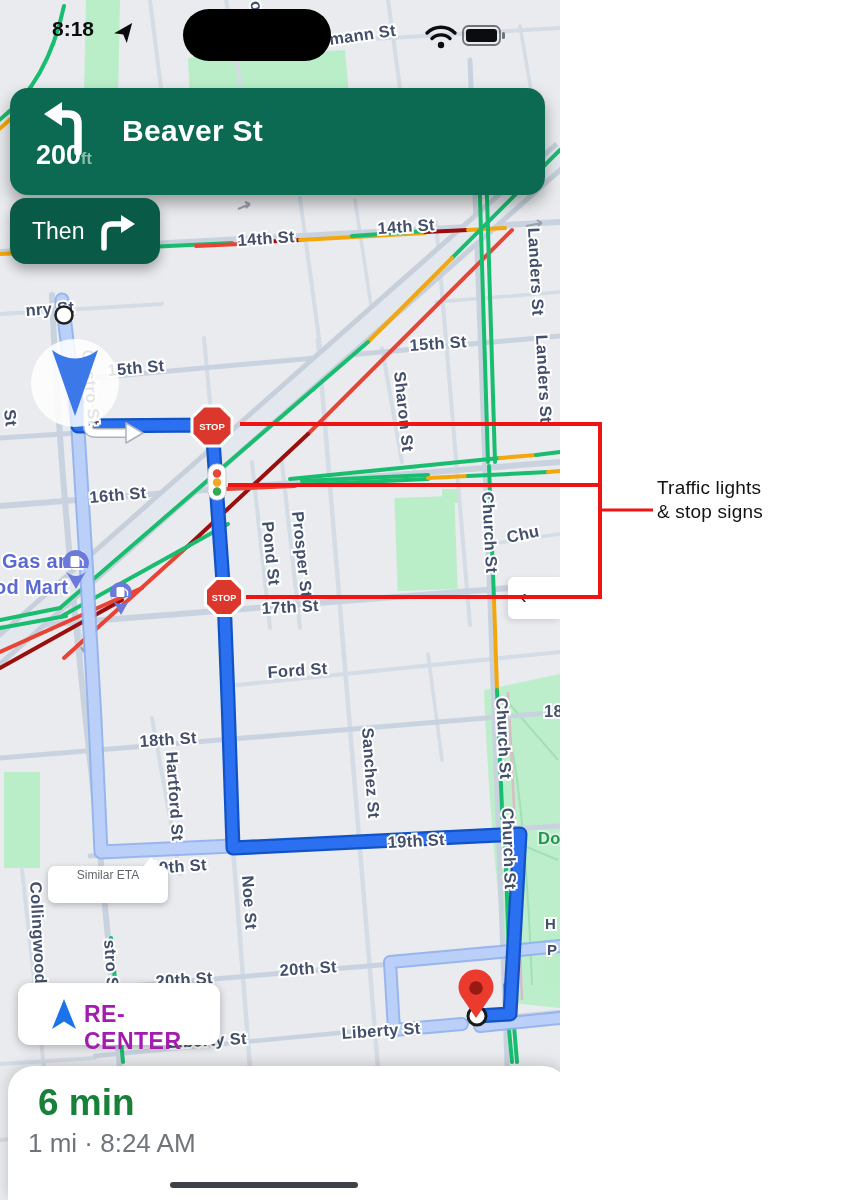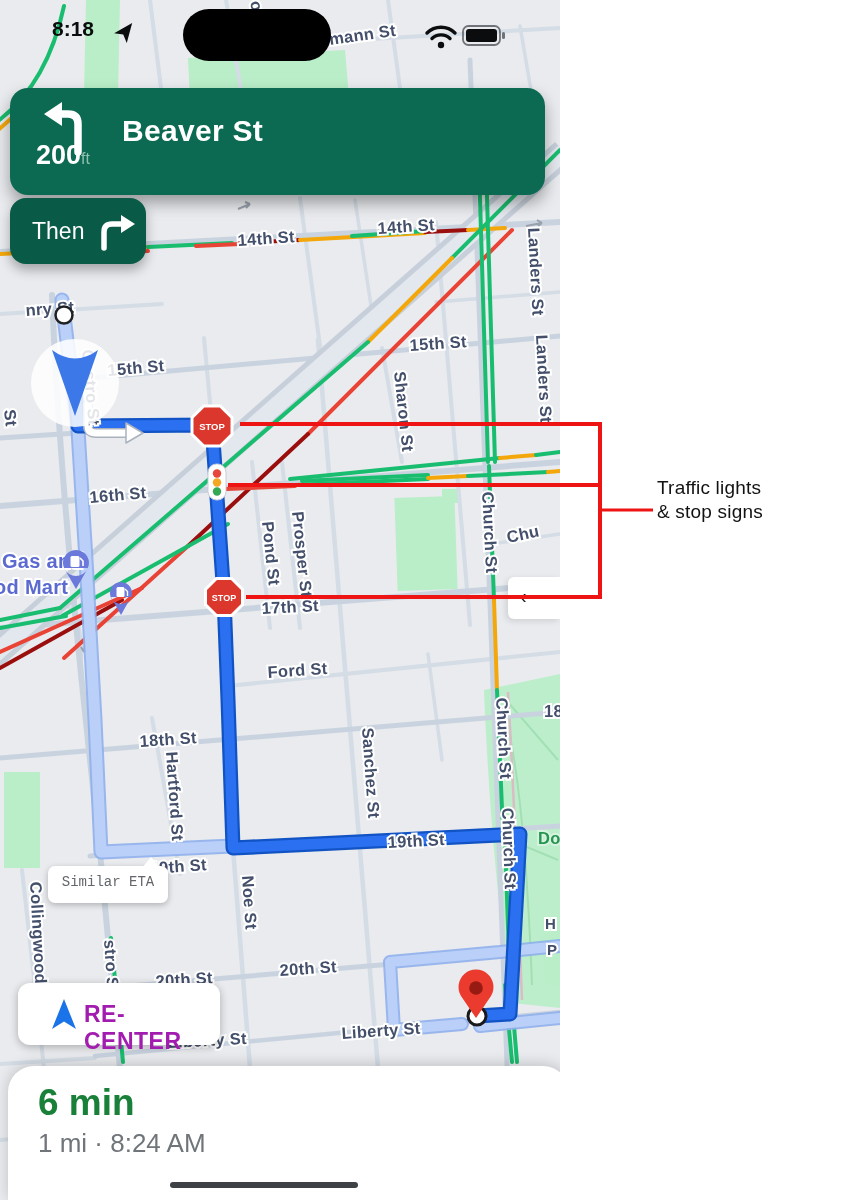--- a/index.html
+++ b/index.html
@@ -23,47 +23,47 @@
 
   
   .sb-time{position:absolute;left:52px;top:17px;font-size:21px;font-weight:bold;color:#0b0c0e;}
   .notch{position:absolute;left:183px;top:9px;width:148px;height:52px;border-radius:27px;background:#000;}
 
   
   .banner{position:absolute;left:10px;top:88px;width:535px;height:107px;border-radius:18px;
           background:#0c6a53;box-shadow:0 8px 16px rgba(0,0,0,.35);}
   .banner .street{position:absolute;left:112px;top:26px;font-size:30px;font-weight:bold;color:#fff;letter-spacing:.3px;}
   .banner .dist{position:absolute;left:26px;top:52px;font-size:27px;font-weight:bold;color:#fff;}
-  .banner .unit{font-size:16px;font-weight:normal;color:#8fc0ad;}
-  .thenchip{position:absolute;left:10px;top:198px;width:136px;height:66px;border-radius:16px;
+  .banner .unit{font-size:16px;font-weight:bold;color:#8fc0ad;}
+  .thenchip{position:absolute;left:10px;top:198px;width:150px;height:66px;border-radius:16px;
             background:#0a5a48;box-shadow:0 6px 12px rgba(0,0,0,.3);}
   .thenchip .thentxt{position:absolute;left:22px;top:20px;font-size:23px;color:#fff;}
 
   
   .eta-tip{position:absolute;left:48px;top:866px;width:120px;height:37px;background:#fff;border-radius:7px;
            box-shadow:0 2px 6px rgba(0,0,0,.25);}
-  .eta-tip .txt{position:absolute;left:0;top:8px;width:100%;text-align:center;font-size:14px;color:#63676c;font-family:Liberation Mono, monospace;}
+  .eta-tip .txt{position:absolute;left:0;top:2px;width:100%;text-align:center;font-size:12px;color:#63676c;}
   .eta-tip .ptr{position:absolute;right:8px;top:-9px;width:0;height:0;
                 border-left:9px solid transparent;border-right:9px solid transparent;border-bottom:11px solid #fff;}
 
   
   .recenter{position:absolute;left:18px;top:983px;width:202px;height:62px;background:#fff;border-radius:12px;
             box-shadow:0 2px 8px rgba(0,0,0,.28);}
   .recenter .txt{position:absolute;left:66px;top:18px;font-size:23px;font-weight:bold;color:#a21caf;letter-spacing:.5px;}
 
   
   .sheet-edge{position:absolute;left:508px;top:577px;width:52px;height:42px;background:#fff;border-radius:6px 0 0 6px;
               box-shadow:-2px 2px 6px rgba(0,0,0,.12);}
   .sheet-edge .chev{position:absolute;left:12px;top:8px;font-size:20px;color:#202124;}
 
   
   .bottomcard{position:absolute;left:8px;top:1066px;width:538px;height:134px;background:#fff;
               border-radius:26px 26px 0 0;box-shadow:0 -2px 14px rgba(0,0,0,.18);padding-left:23px;}
   .bottomcard .eta{position:absolute;left:30px;top:16px;font-size:37px;font-weight:bold;color:#188038;}
-  .bottomcard .det{position:absolute;left:30px;top:62px;font-size:26px;color:#70757a;}
+  .bottomcard .det{position:absolute;left:20px;top:62px;font-size:26px;color:#70757a;}
   .homebar{position:absolute;left:162px;top:116px;width:188px;height:6px;border-radius:3px;background:#3e4145;}
 
   
   .ann-text{position:absolute;left:657px;top:476px;width:170px;font-size:19px;font-weight:normal;
             color:#111214;line-height:24px;letter-spacing:.2px;}
   #annsvg{position:absolute;left:0;top:0;}
 </style>
 </head>
 <body>
 

